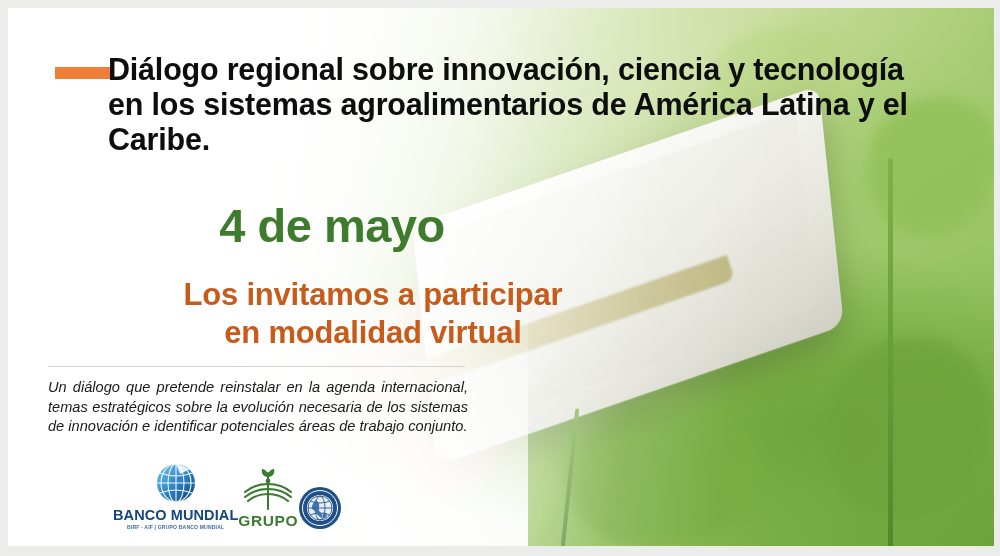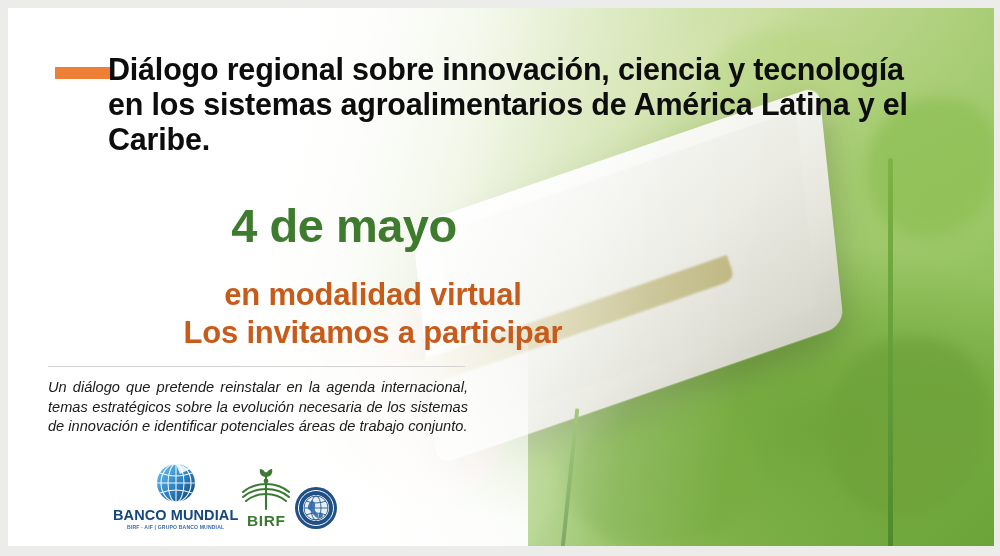--- a/index.html
+++ b/index.html
@@ -164,21 +164,20 @@
   .date {
     position: absolute;
     left: 0;
     top: 190px;
     width: 648px;
     text-align: center;
     font-size: 47px;
     font-weight: bold;
     color: #3F7B2E;
     letter-spacing: -.5px;
-    padding-left: 12px;
   }
 
   .invite {
     position: absolute;
     left: 0;
     top: 268px;
     width: 730px;
     text-align: center;
     font-size: 31px;
     font-weight: bold;
@@ -306,22 +305,22 @@
 
   <div class="content">
 
     <div class="accent-bar"></div>
 
     <h1 class="title">Diálogo regional sobre innovación, ciencia y tecnología en los sistemas agroalimentarios de América Latina y el Caribe.</h1>
 
     <div class="date">4 de mayo</div>
 
     <div class="invite">
+      <div>Los invitamos a participar</div>
       <div>en modalidad virtual</div>
-      <div>Los invitamos a participar</div>
     </div>
 
     <div class="rule"></div>
 
     <p class="blurb">Un diálogo que pretende reinstalar en la agenda internacional, temas estratégicos sobre la evolución necesaria de los sistemas de innovación e identificar potenciales áreas de trabajo conjunto.</p>
 
     <div class="logos">
 
       <div class="logo">
         <svg class="wb-globe" viewBox="0 0 52 46">
@@ -355,21 +354,21 @@
             <path d="M28 12 C33 12 35 8 34 4 C30 4 28 8 28 12 Z" fill="#3C7A33" stroke="none"></path>
             <path d="M28 19 C20 19 12 21 5 27"></path>
             <path d="M28 24 C20 24 12 26 5 32"></path>
             <path d="M28 29 C21 29 14 31 8 36"></path>
             <path d="M28 19 C36 19 44 21 51 27"></path>
             <path d="M28 24 C36 24 44 26 51 32"></path>
             <path d="M28 29 C35 29 42 31 48 36"></path>
           </g>
           <circle cx="28" cy="16" r="2.4" fill="#3C7A33"></circle>
         </svg>
-        <div class="cgiar-name">BIRF</div>
+        <div class="cgiar-name">GRUPO</div>
       </div>
 
       <div class="logo iica-row">
         <svg class="iica-seal" viewBox="0 0 44 44">
           <circle cx="22" cy="22" r="21" fill="#1F5087"></circle>
           <circle cx="22" cy="22" r="17.5" fill="none" stroke="#ffffff" stroke-width="1"></circle>
           <circle cx="22" cy="22" r="13" fill="#ffffff"></circle>
           <circle cx="22" cy="22" r="12" fill="#e9eef5"></circle>
           <g fill="none" stroke="#1F5087" stroke-width=".85">
             <circle cx="22" cy="22" r="12"></circle>

